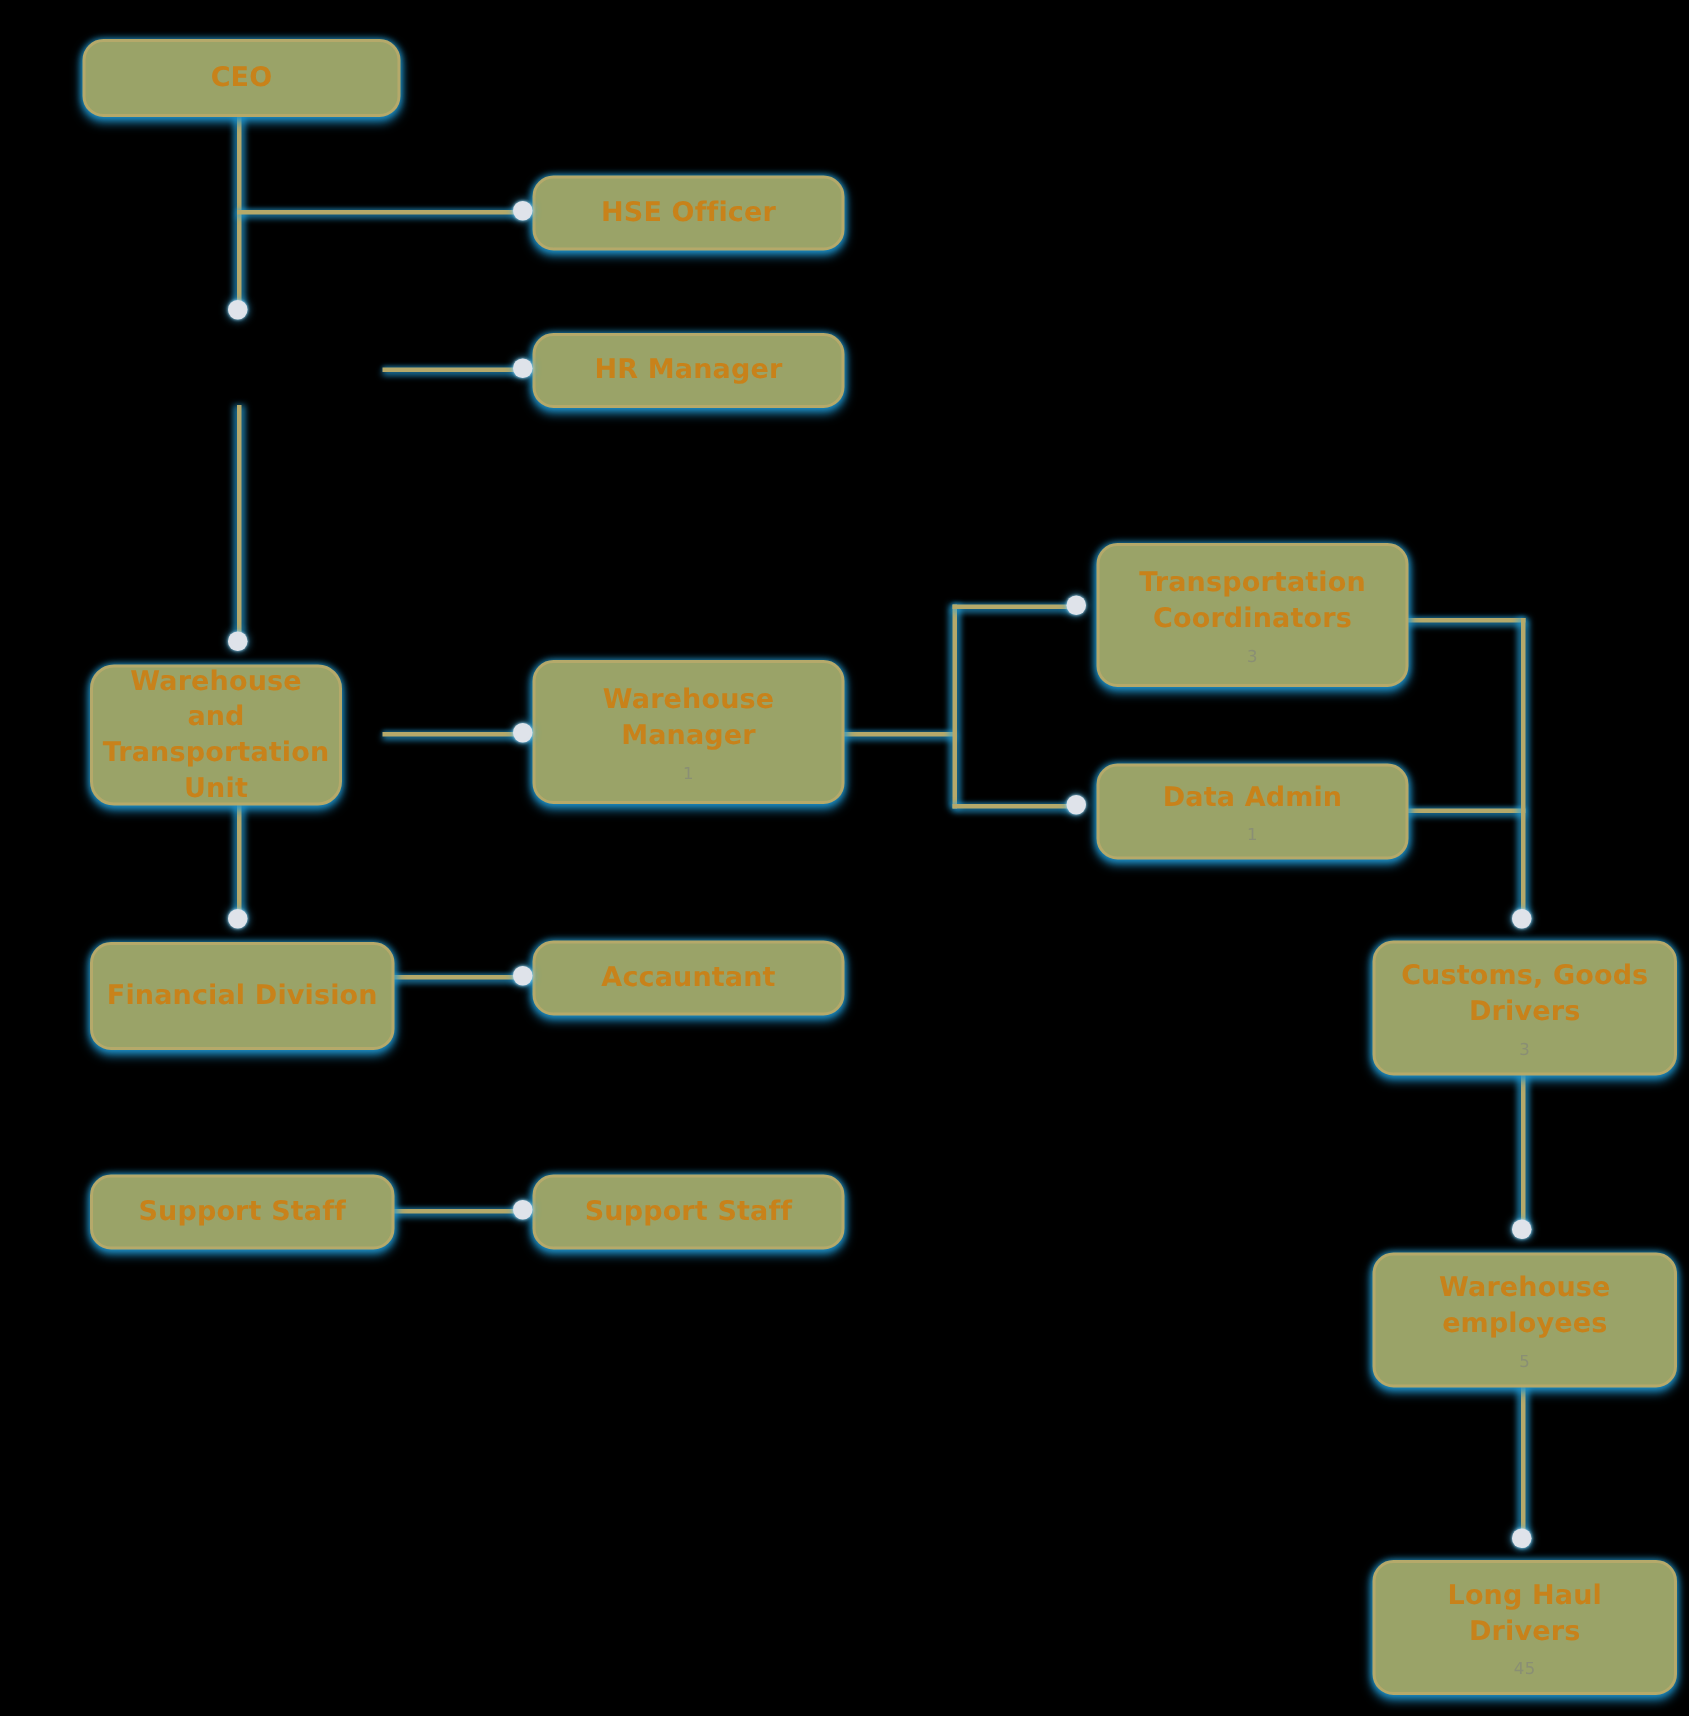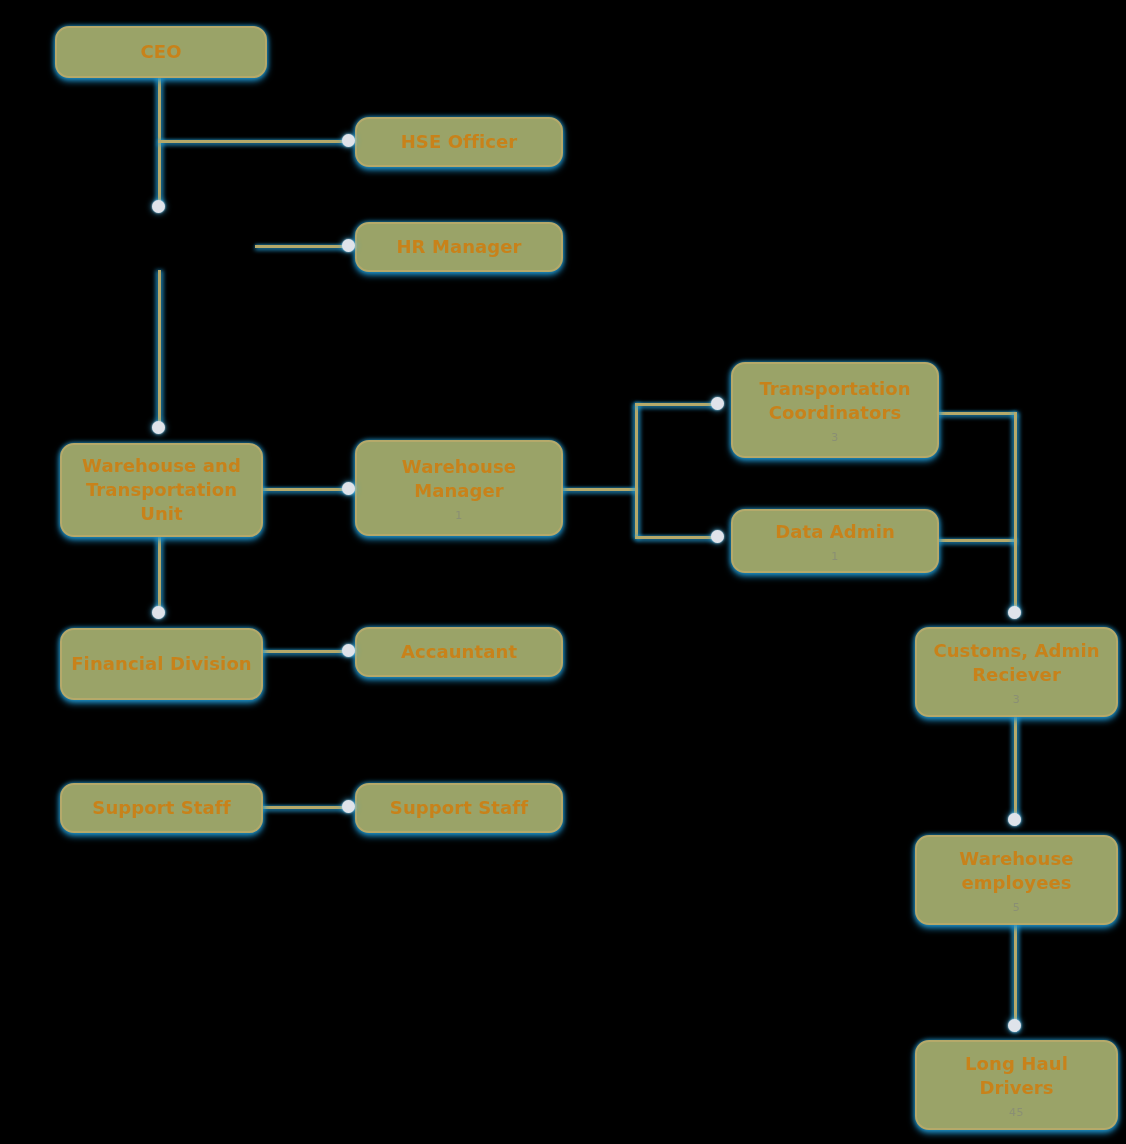--- a/index.html
+++ b/index.html
@@ -111,21 +111,21 @@
     <div class="dot" style="left: 1008px; top: 1019px;"></div>
     <div class="node" style="left: 55px; top: 26px; width: 212px; height: 52px;">
       <span class="label">CEO</span>
     </div>
     <div class="node" style="left: 355px; top: 117px; width: 208px; height: 50px;">
       <span class="label">HSE Officer</span>
     </div>
     <div class="node" style="left: 355px; top: 222px; width: 208px; height: 50px;">
       <span class="label">HR Manager</span>
     </div>
-    <div class="node" style="left: 60px; top: 443px; width: 203px; height: 94px;">
+    <div class="node" style="left: 60px; top: 443px; width: 168px; height: 94px; border-radius: 16px;">
       <span class="label">Warehouse and Transportation Unit</span>
     </div>
     <div class="node" style="left: 731px; top: 362px; width: 208px; height: 96px;">
       <span class="label">Transportation Coordinators</span>
       <span class="count">3</span>
     </div>
     <div class="node" style="left: 355px; top: 440px; width: 208px; height: 96px;">
       <span class="label">Warehouse Manager</span>
       <span class="count">1</span>
     </div>
@@ -133,21 +133,21 @@
       <span class="label">Data Admin</span>
       <span class="count">1</span>
     </div>
     <div class="node" style="left: 60px; top: 628px; width: 203px; height: 72px;">
       <span class="label">Financial Division</span>
     </div>
     <div class="node" style="left: 355px; top: 627px; width: 208px; height: 50px;">
       <span class="label">Accauntant</span>
     </div>
     <div class="node" style="left: 915px; top: 627px; width: 203px; height: 90px;">
-      <span class="label">Customs, Admin Reciever</span>
+      <span class="label">Customs, Goods Drivers</span>
       <span class="count">3</span>
     </div>
     <div class="node" style="left: 60px; top: 783px; width: 203px; height: 50px;">
       <span class="label">Support Staff</span>
     </div>
     <div class="node" style="left: 355px; top: 783px; width: 208px; height: 50px;">
       <span class="label">Support Staff</span>
     </div>
     <div class="node" style="left: 915px; top: 835px; width: 203px; height: 90px;">
       <span class="label">Warehouse employees</span>

